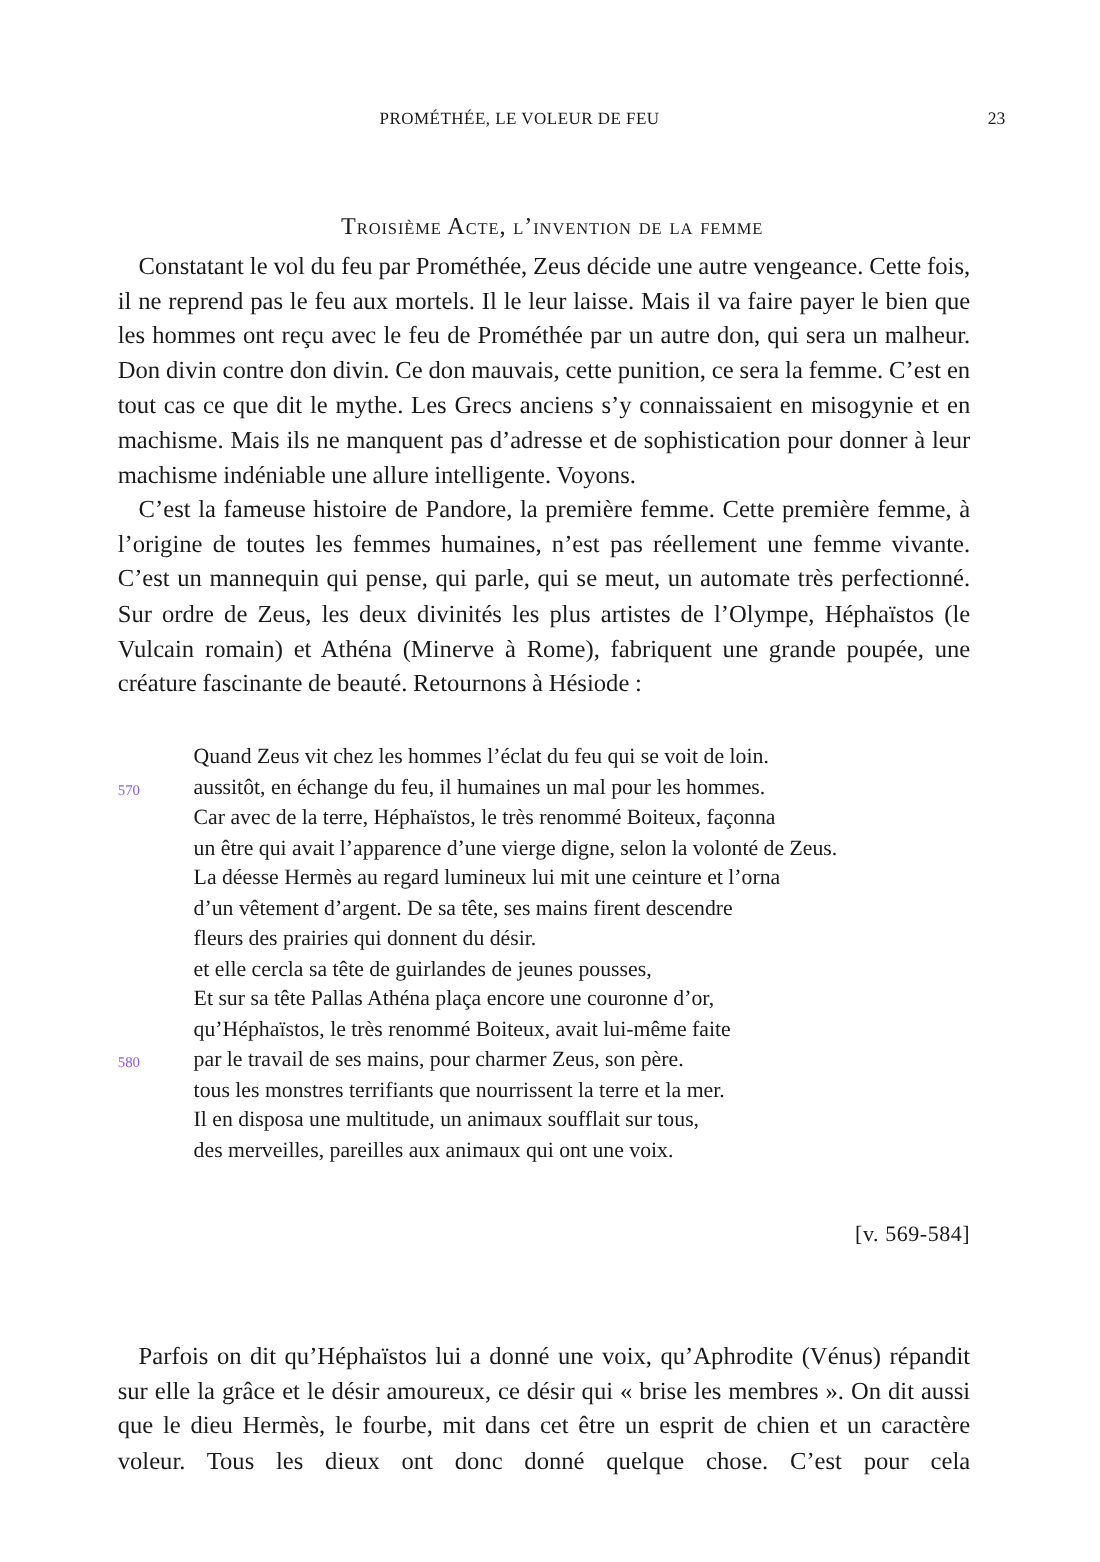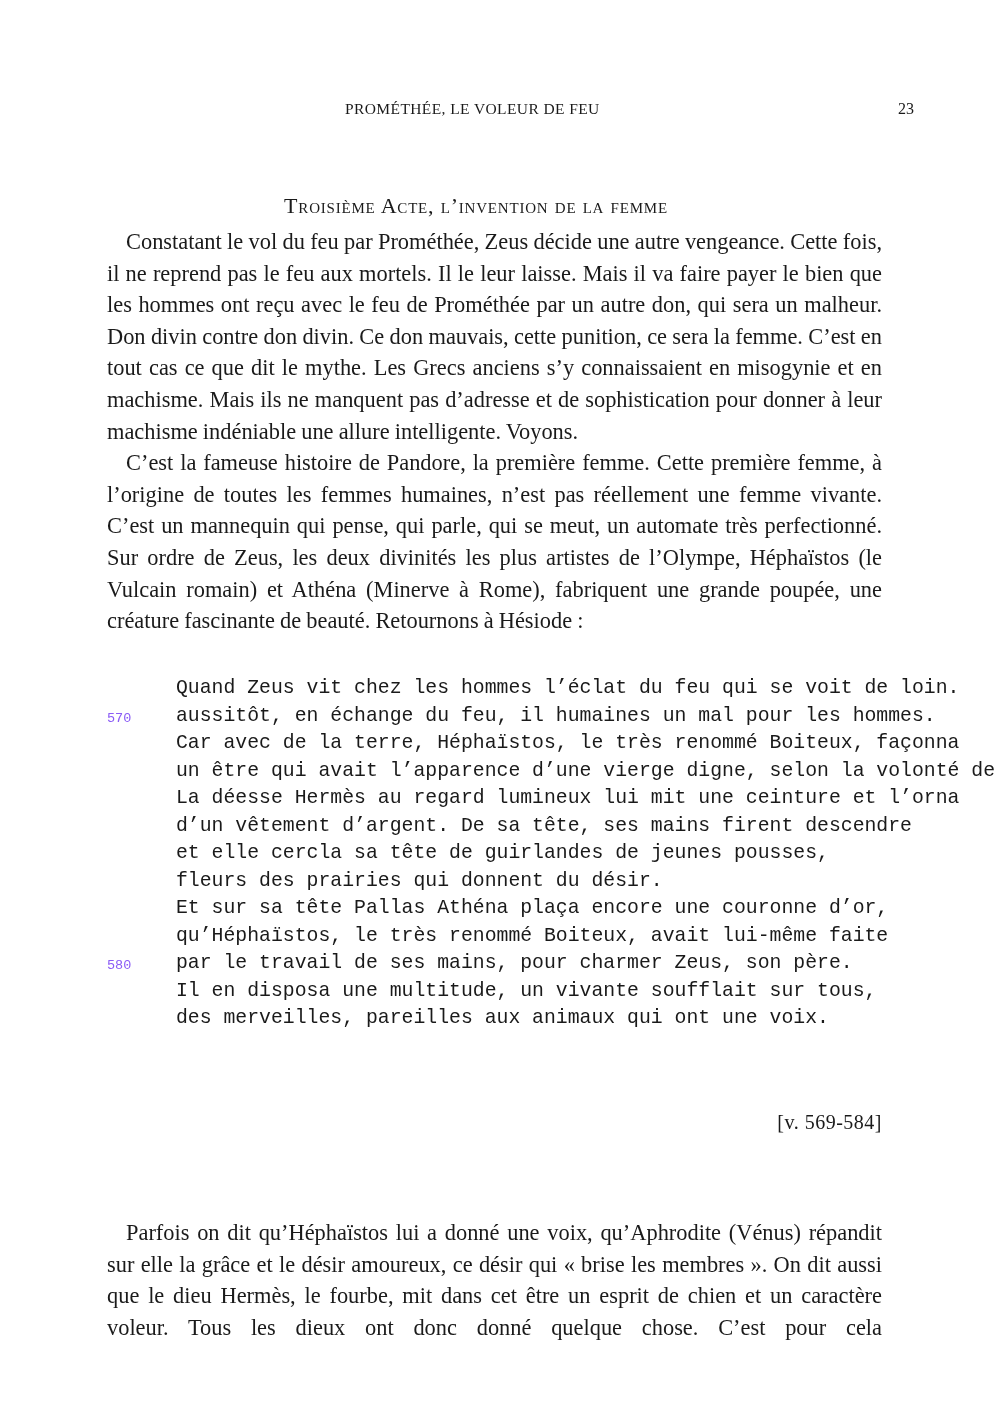--- a/index.html
+++ b/index.html
@@ -12,35 +12,35 @@
     position: absolute; top: 100px; left: 345px;
     font-size: 15.5px; letter-spacing: 0.4px;
   }
   .page-number {
     position: absolute; top: 100px; left: 862px;
     font-size: 16px;
     margin-left: 36px;
   }
   .section-title {
     position: absolute; top: 193px; left: 0; width: 952px; text-align: center;
-    font-size: 22px; font-variant: small-caps; letter-spacing: 0.8px;
+    font-size: 22px; font-variant: small-caps; letter-spacing: 0.8px; padding-left: 26px;
   }
   .prose {
     position: absolute; left: 107px; width: 775px;
     font-size: 22.4px; line-height: 31.6px; text-align: justify;
     word-spacing: -0.5px;
   }
   .prose p { margin: 0; text-indent: 19px; }
   .p1 { top: 226px; }
   .p3 { top: 1169px; }
   .verse {
     position: absolute; top: 675px; left: 107px; width: 775px;
     font-size: 19.8px; line-height: 27.5px;
   }
-  .verse-line { position: relative; padding-left: 69px; white-space: nowrap; font-family: Liberation Mono, monospace; }
+  .verse-line { position: relative; padding-left: 69px; white-space: nowrap; }
   .line-num {
     position: absolute; left: 0; top: 2px; font-size: 13.5px; color: #8b5cf6;
   }
   .citation {
     position: absolute; top: 1111px; right: 118px;
     font-size: 20px; letter-spacing: 0.5px;
   }
 </style>
 </head>
 <body>
@@ -55,26 +55,27 @@
   <p>C’est la fameuse histoire de Pandore, la première femme. Cette première femme, à l’origine de toutes les femmes humaines, n’est pas réellement une femme vivante. C’est un mannequin qui pense, qui parle, qui se meut, un automate très perfectionné. Sur ordre de Zeus, les deux divinités les plus artistes de l’Olympe, Héphaïstos (le Vulcain romain) et Athéna (Minerve à Rome), fabriquent une grande poupée, une créature fascinante de beauté. Retournons à Hésiode :</p>
 </div>
 
 <div class="verse">
   <div class="verse-line"><span class="line-num"></span><span>Quand Zeus vit chez les hommes l’éclat du feu qui se voit de loin.</span></div>
   <div class="verse-line"><span class="line-num">570</span><span>aussitôt, en échange du feu, il humaines un mal pour les hommes.</span></div>
   <div class="verse-line"><span class="line-num"></span><span>Car avec de la terre, Héphaïstos, le très renommé Boiteux, façonna</span></div>
   <div class="verse-line"><span class="line-num"></span><span>un être qui avait l’apparence d’une vierge digne, selon la volonté de Zeus.</span></div>
   <div class="verse-line"><span class="line-num"></span><span>La déesse Hermès au regard lumineux lui mit une ceinture et l’orna</span></div>
   <div class="verse-line"><span class="line-num"></span><span>d’un vêtement d’argent. De sa tête, ses mains firent descendre</span></div>
+  <div class="verse-line"><span class="line-num"></span><span>fleurs des prairies qui donnent du désir.</span></div>
   <div class="verse-line"><span class="line-num"></span><span>et elle cercla sa tête de guirlandes de jeunes pousses,</span></div>
-  <div class="verse-line"><span class="line-num"></span><span>fleurs des prairies qui donnent du désir.</span></div>
   <div class="verse-line"><span class="line-num"></span><span>Et sur sa tête Pallas Athéna plaça encore une couronne d’or,</span></div>
   <div class="verse-line"><span class="line-num"></span><span>qu’Héphaïstos, le très renommé Boiteux, avait lui-même faite</span></div>
   <div class="verse-line"><span class="line-num">580</span><span>par le travail de ses mains, pour charmer Zeus, son père.</span></div>
-  <div class="verse-line"><span class="line-num"></span><span>Il en disposa une multitude, un vivante soufflait sur tous,</span></div>
+  <div class="verse-line"><span class="line-num"></span><span>tous les monstres terrifiants que nourrissent la terre et la mer.</span></div>
+  <div class="verse-line"><span class="line-num"></span><span>Il en disposa une multitude, un animaux soufflait sur tous,</span></div>
   <div class="verse-line"><span class="line-num"></span><span>des merveilles, pareilles aux animaux qui ont une voix.</span></div>
 </div>
 
 <div class="citation">[v. 569-584]</div>
 
 <div class="prose p3">
   <p style="text-align-last: justify; margin-top: 48px;">Parfois on dit qu’Héphaïstos lui a donné une voix, qu’Aphrodite (Vénus) répandit sur elle la grâce et le désir amoureux, ce désir qui « brise les membres ». On dit aussi que le dieu Hermès, le fourbe, mit dans cet être un esprit de chien et un caractère voleur. Tous les dieux ont donc donné quelque chose. C’est pour cela</p>
 </div>
 
 </body></html>

